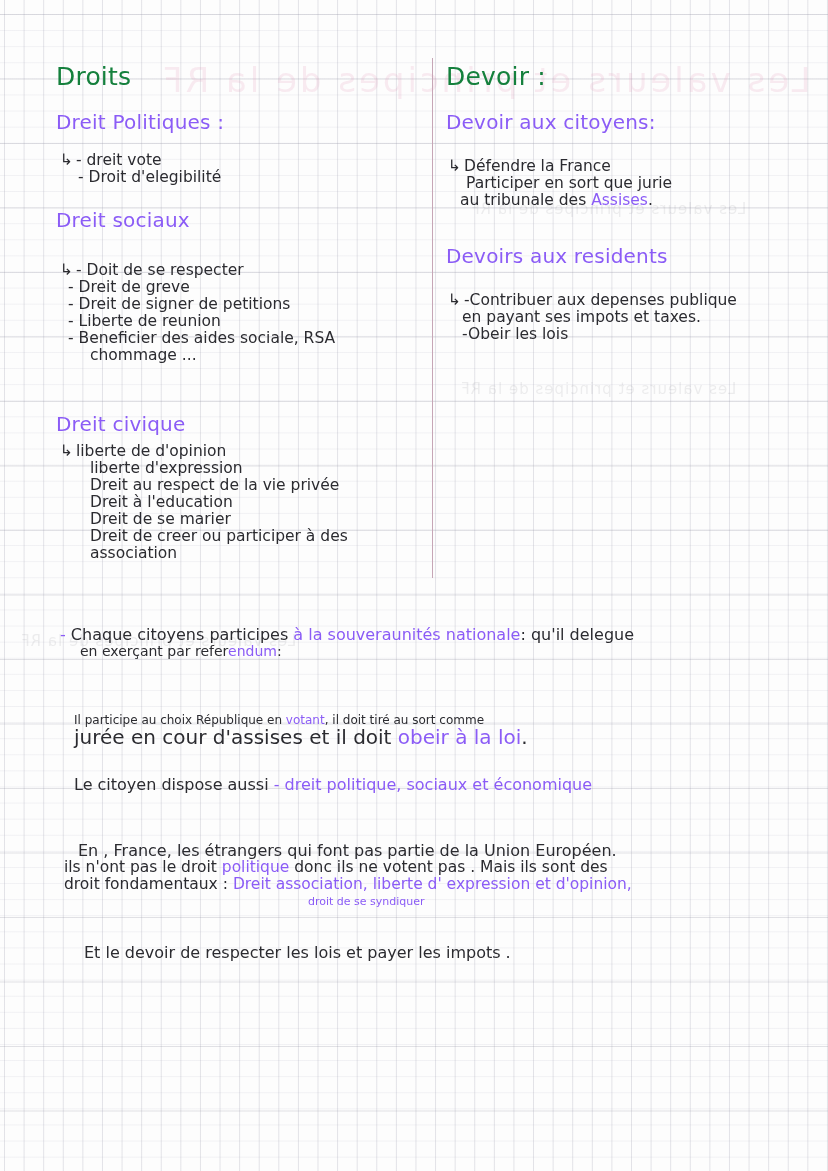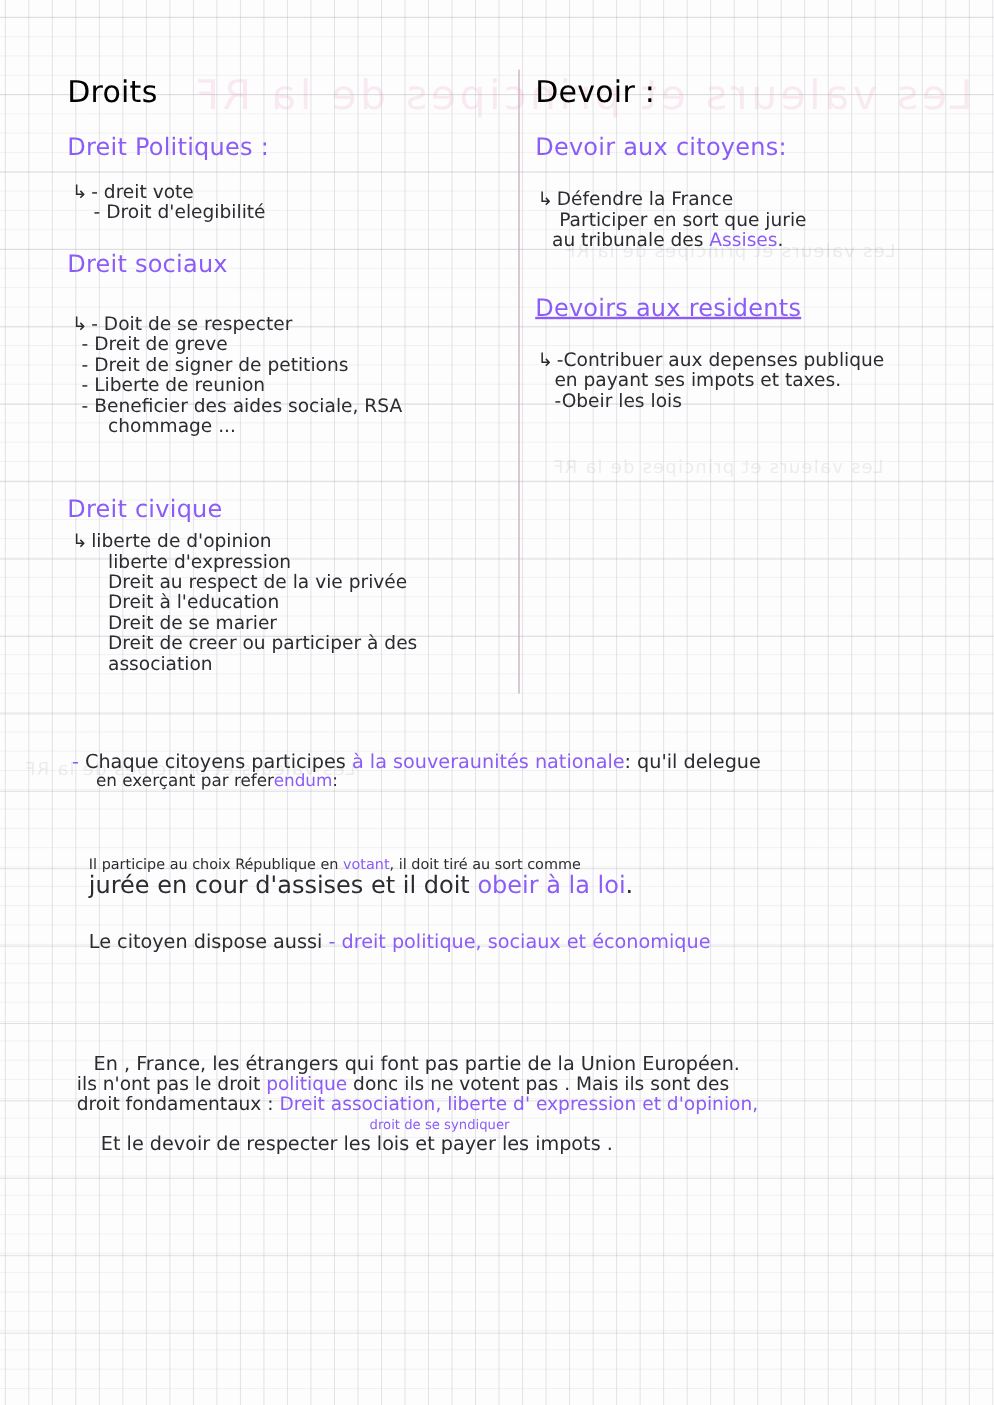--- a/index.html
+++ b/index.html
@@ -10,21 +10,21 @@
       linear-gradient(to bottom, rgba(150,150,165,0.28) 1px, transparent 1px),
       linear-gradient(to right, rgba(170,170,185,0.32) 1px, transparent 1px),
       linear-gradient(to bottom, rgba(185,185,200,0.18) 1px, transparent 1px);
     background-size: 828px 64.5px, 19.6px 1171px, 828px 16.1px;
     background-position: 0 14px, 4px 0, 0 14px;
     font-family: "DejaVu Sans", sans-serif;
     color: #2a2a2e;
   }
   .ink { color: #2b2b30; }
   .pink { color: #8b5cf6; }
-  .pink-light { color: #000000; text-align: center; }
+  .pink-light { color: #15803d; text-align: center; }
   .abs { position: absolute; white-space: nowrap; }
   .hand { font-family: "DejaVu Sans", sans-serif; letter-spacing: 0.2px; }
   .h1 { font-size: 25px; }
   .h2 { font-size: 20px; }
   .t { font-size: 15.5px; line-height: 17px; }
   .divider {
     position: absolute; left: 432px; top: 58px; width: 1px; height: 520px;
     background: #c6a6b6;
   }
   .bleed {
@@ -80,21 +80,21 @@
 <div>
   <div class="abs hand h1 pink-light" style="left:446px; top:62px;">Devoir :</div>
 
   <div class="abs hand h2 pink" style="left:446px; top:110px;">Devoir aux citoyens:</div>
   <div class="block t ink" style="left:448px; top:158px;">
     <div class="line"><span class="arrow">↳</span><span>Défendre la France</span></div>
     <div class="line" style="padding-left:18px"><span>Participer en sort que jurie</span></div>
     <div class="line" style="padding-left:12px"><span>au tribunale des </span><span class="pink">Assises</span><span>.</span></div>
   </div>
 
-  <div class="abs hand h2 pink" style="left:446px; top:244px;text-decoration:underline;">Devoirs aux residents</div>
+  <div class="abs hand h2 pink" style="left:446px; top:244px;">Devoirs aux residents</div>
   <div class="block t ink" style="left:448px; top:292px;">
     <div class="line"><span class="arrow">↳</span><span>-Contribuer aux depenses publique</span></div>
     <div class="line" style="padding-left:14px"><span>en payant ses impots et taxes.</span></div>
     <div class="line" style="padding-left:14px"><span>-Obeir les lois</span></div>
   </div>
 </div>
 
 <div class="block t ink" style="left:60px; top:626px;">
   <div class="line" style="font-size:16px"><span class="pink">-</span><span> Chaque citoyens participes </span><span class="pink">à la souveraunités nationale</span><span>: qu'il delegue</span></div>
   <div class="line" style="padding-left:20px; font-size:14px"><span>en exerçant par refer</span><span class="pink">endum</span><span>:</span></div>
@@ -102,21 +102,21 @@
 
 <div class="block t ink" style="left:74px; top:712px;">
   <div class="line" style="font-size:12px"><span>Il participe au choix République en </span><span class="pink">votant</span><span>, il doit tiré au sort comme</span></div>
   <div class="line" style="font-size:20px"><span>jurée en cour d'assises et il doit </span><span class="pink">obeir à la loi</span><span>.</span></div>
 </div>
 
 <div class="block t ink" style="left:74px; top:776px;">
   <div class="line" style="font-size:16px"><span>Le citoyen dispose aussi </span><span class="pink">- dreit politique, sociaux et économique</span></div>
 </div>
 
-<div class="block t ink" style="left:78px; top:842px;margin-top:36px;">
+<div class="block t ink" style="left:78px; top:842px;">
   <div class="line" style="font-size:16px">En , France, les étrangers qui font pas partie de la Union Européen.</div>
   <div class="line" style="margin-left:-14px; font-size:15.5px"><span>ils n'ont pas le droit </span><span class="pink">politique</span><span> donc ils ne votent pas . Mais ils sont des</span></div>
   <div class="line" style="margin-left:-14px; font-size:15.5px"><span>droit fondamentaux : </span><span class="pink">Dreit association, liberte d' expression et d'opinion,</span></div>
   <div class="line pink" style="padding-left:230px; font-size:11px">droit de se syndiquer</div>
 </div>
 
 <div class="block t ink" style="left:84px; top:944px;">
   <div class="line" style="font-size:16px">Et le devoir de respecter les lois et payer les impots .</div>
 </div>
 

